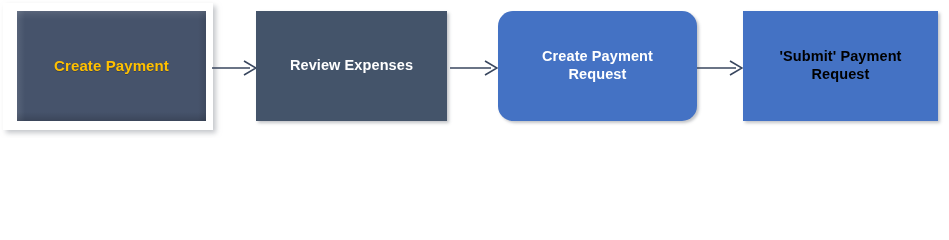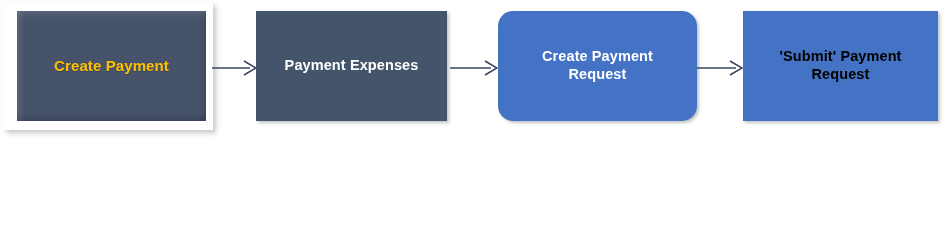--- a/index.html
+++ b/index.html
@@ -128,21 +128,21 @@
   </div>
 
   <div class="flow-arrow" id="arrow-1">
     <svg width="45" height="24" viewBox="0 0 45 24" xmlns="http://www.w3.org/2000/svg">
       <line x1="0" y1="12" x2="38" y2="12" stroke="#38465E" stroke-width="1.6"></line>
       <polyline points="32,5 44,12 32,19" fill="none" stroke="#38465E" stroke-width="1.6"></polyline>
     </svg>
   </div>
 
   <div class="proc-box" id="box-review-expenses">
-    <span class="box-label">Payment Expenses</span>
+    <span class="box-label">Review Expenses</span>
   </div>
 
   <div class="flow-arrow" id="arrow-2">
     <svg width="48" height="24" viewBox="0 0 48 24" xmlns="http://www.w3.org/2000/svg">
       <line x1="0" y1="12" x2="41" y2="12" stroke="#38465E" stroke-width="1.6"></line>
       <polyline points="35,5 47,12 35,19" fill="none" stroke="#38465E" stroke-width="1.6"></polyline>
     </svg>
   </div>
 
   <div class="proc-box" id="box-create-payment-request">

